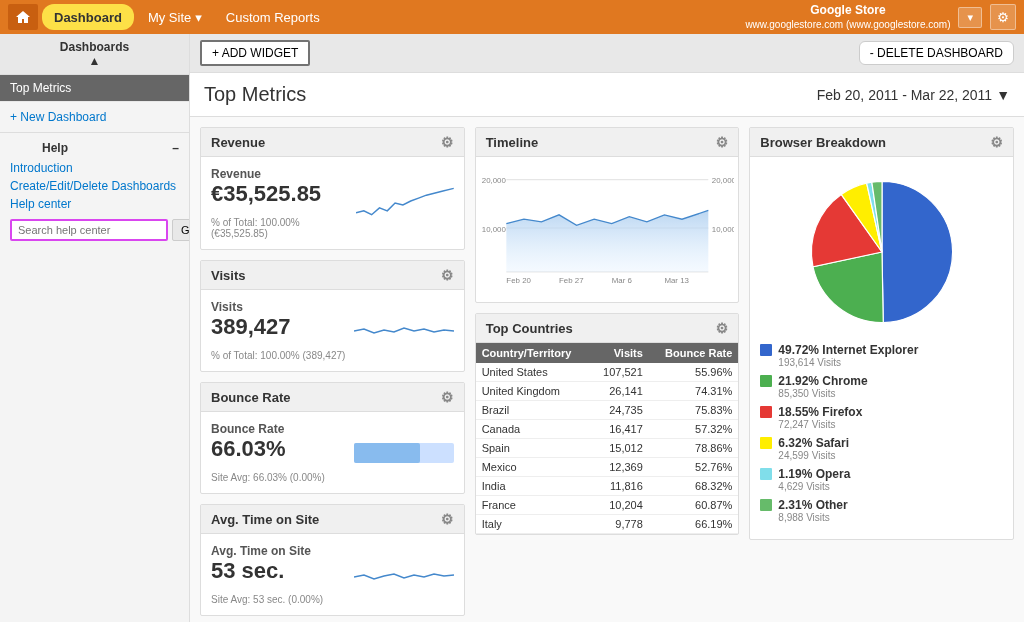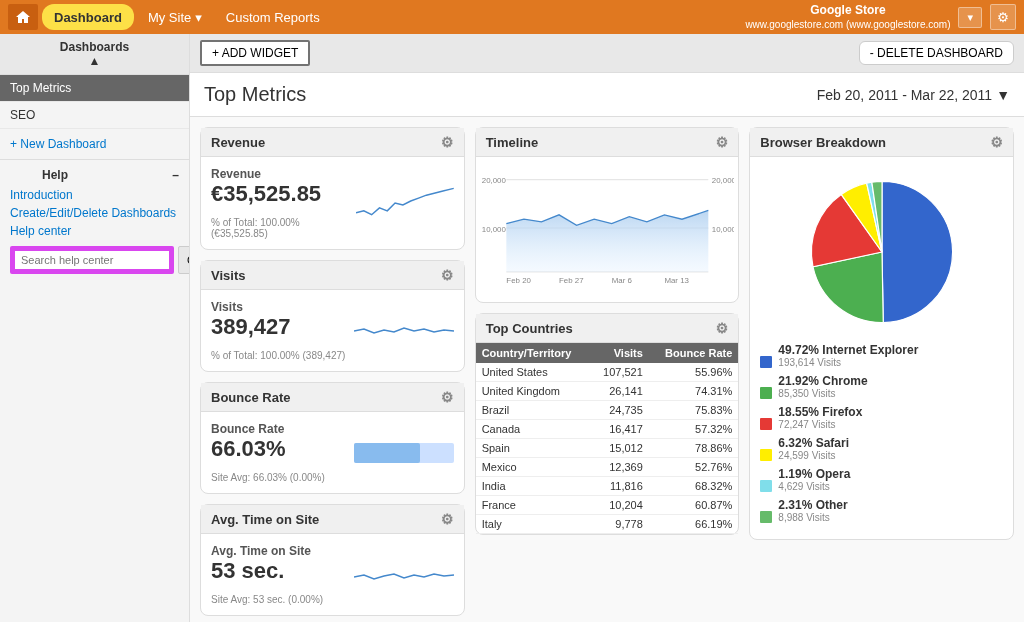--- a/index.html
+++ b/index.html
@@ -151,21 +151,21 @@
       font-size: 12px;
     }
     .help-search {
       display: flex;
       gap: 4px;
       margin-top: 8px;
     }
     .help-search input {
       flex: 1;
       padding: 3px 6px;
-      border: 5px solid #d946ef;
+      border: 2px solid #d946ef;
       border-radius: 2px;
       font-size: 11px;
     }
     .help-search button {
       padding: 3px 8px;
       background: #e8e8e8;
       border: 1px solid #ccc;
       border-radius: 2px;
       cursor: pointer;
       font-size: 11px;
@@ -226,21 +226,21 @@
     
     .widgets-area {
       padding: 10px;
       display: grid;
       grid-template-columns: 1fr 1fr 1fr;
       gap: 10px;
     }
     .widget {
       background: white;
       border: 1px solid #ddd;
-      border-radius: 8px;
+      border-radius: 2px;
     }
     .widget-header {
       background: #f0f0f0;
       padding: 6px 10px;
       border-bottom: 1px solid #ddd;
       display: flex;
       justify-content: space-between;
       align-items: center;
       font-weight: bold;
       font-size: 13px;
@@ -298,21 +298,21 @@
     .countries-table td.num { text-align: right; }
 
     
     .pie-container {
       display: flex;
       justify-content: center;
       padding: 10px 0;
     }
     .legend-item {
       display: flex;
-      align-items: flex-end;
+      align-items: flex-start;
       gap: 6px;
       margin-bottom: 6px;
     }
     .legend-color {
       width: 12px;
       height: 12px;
       border-radius: 1px;
       flex-shrink: 0;
       margin-top: 1px;
     }
@@ -355,23 +355,20 @@
 
 <div id="layout">
 
   <div id="sidebar">
     <div class="sidebar-section-header">
       <span>Dashboards</span>
       <span style="cursor:pointer;">▲</span>
     </div>
     <div class="sidebar-item active">
       <span>Top Metrics</span>
-    </div>
-    <div class="sidebar-item">
-      <span>SEO</span>
     </div>
     <a class="sidebar-new-dashboard">
       <span>+ New Dashboard</span>
     </a>
     <div class="sidebar-help">
       <div class="sidebar-help-header">
         <span>Help</span>
         <span style="cursor:pointer;">–</span>
       </div>
       <a class="help-link">

